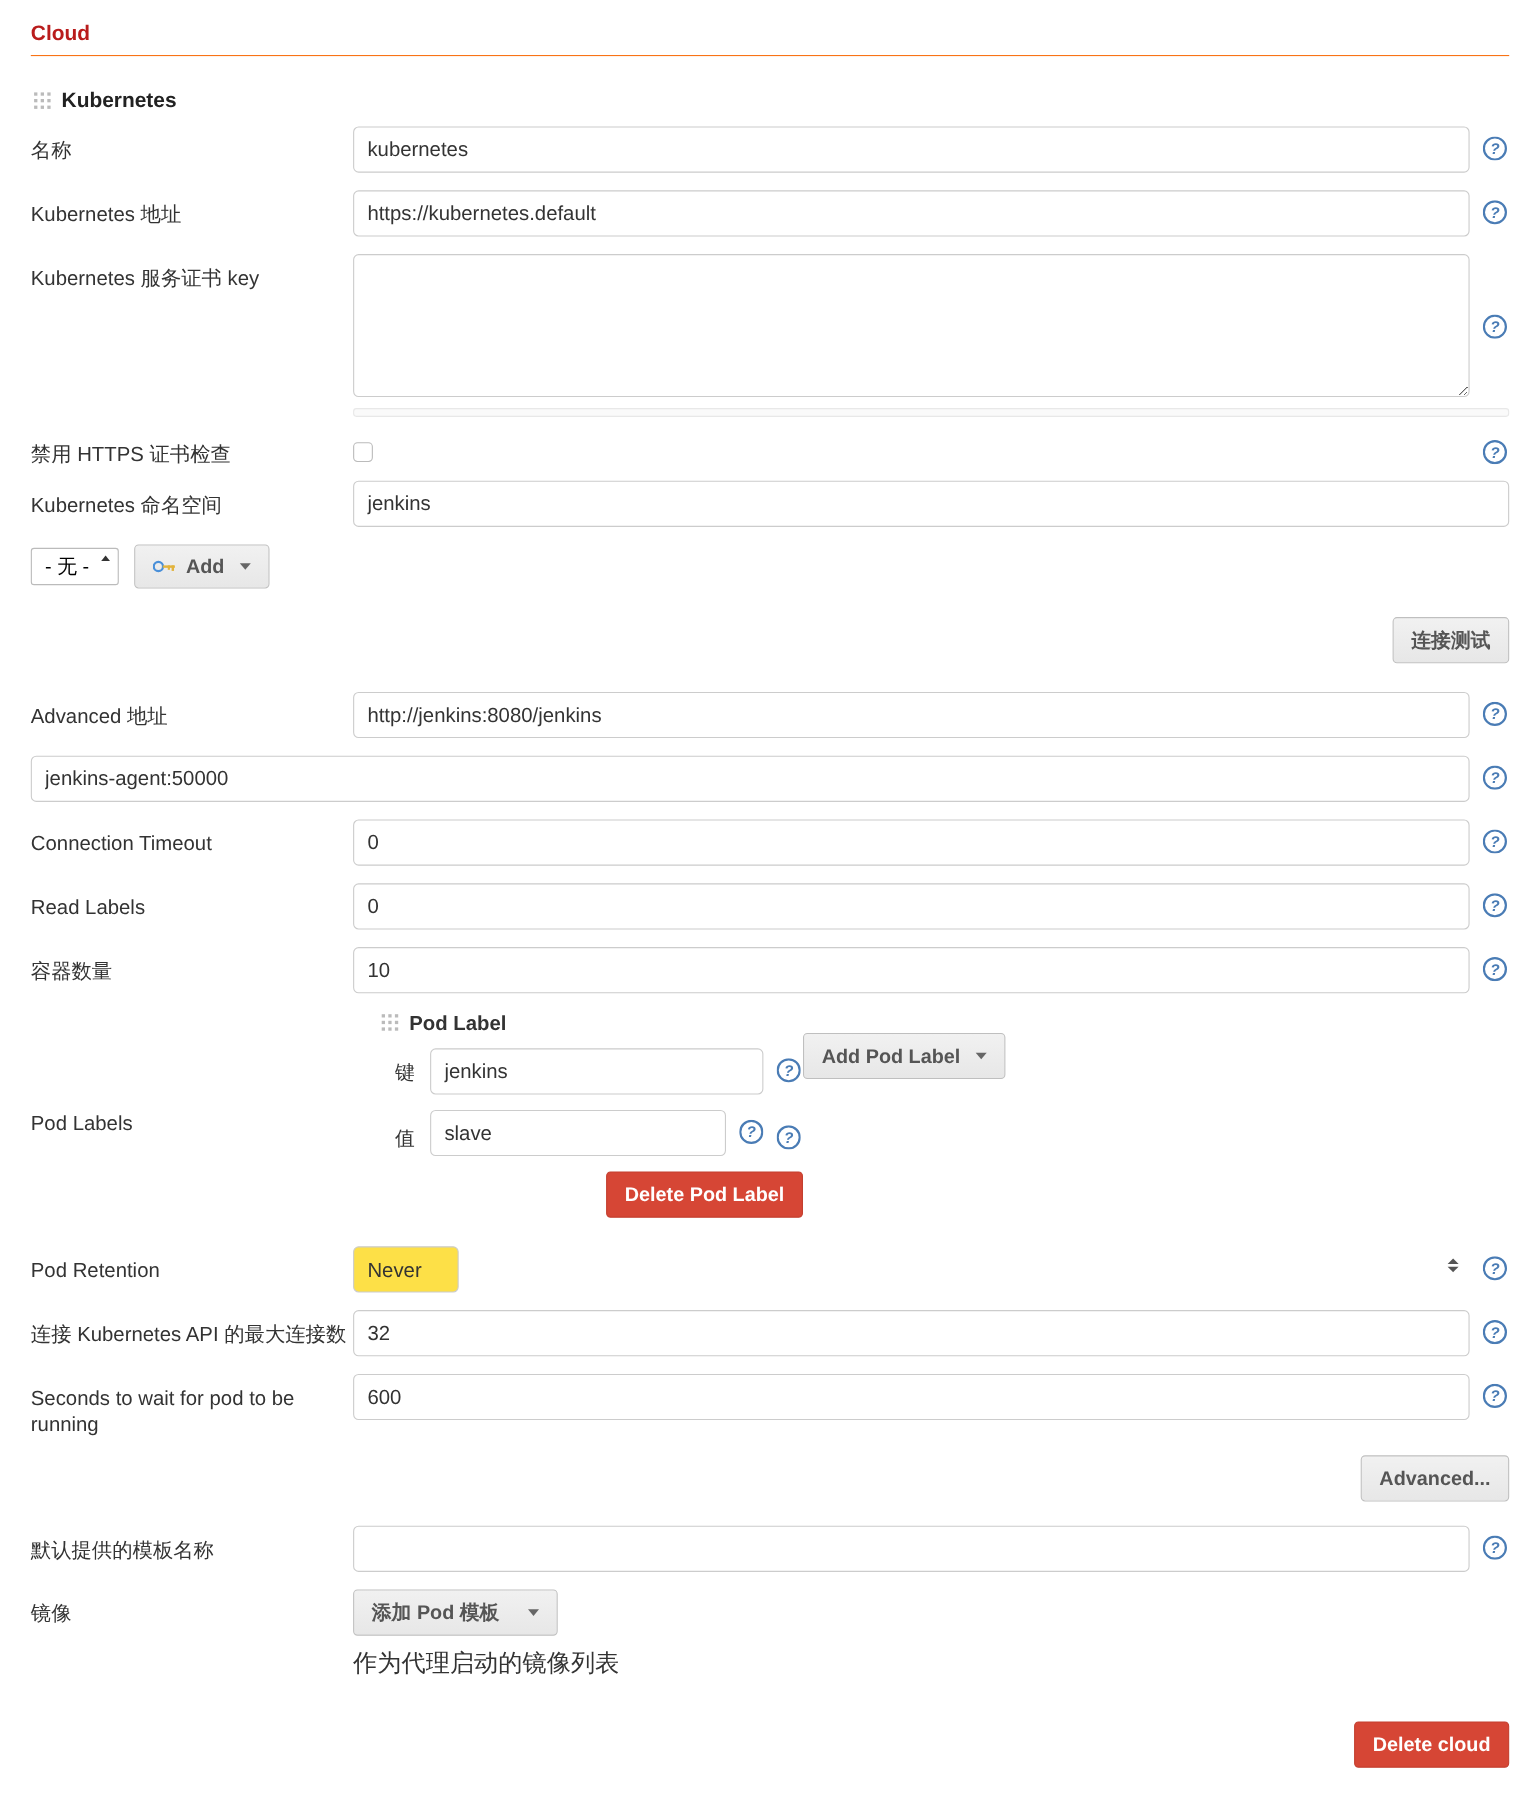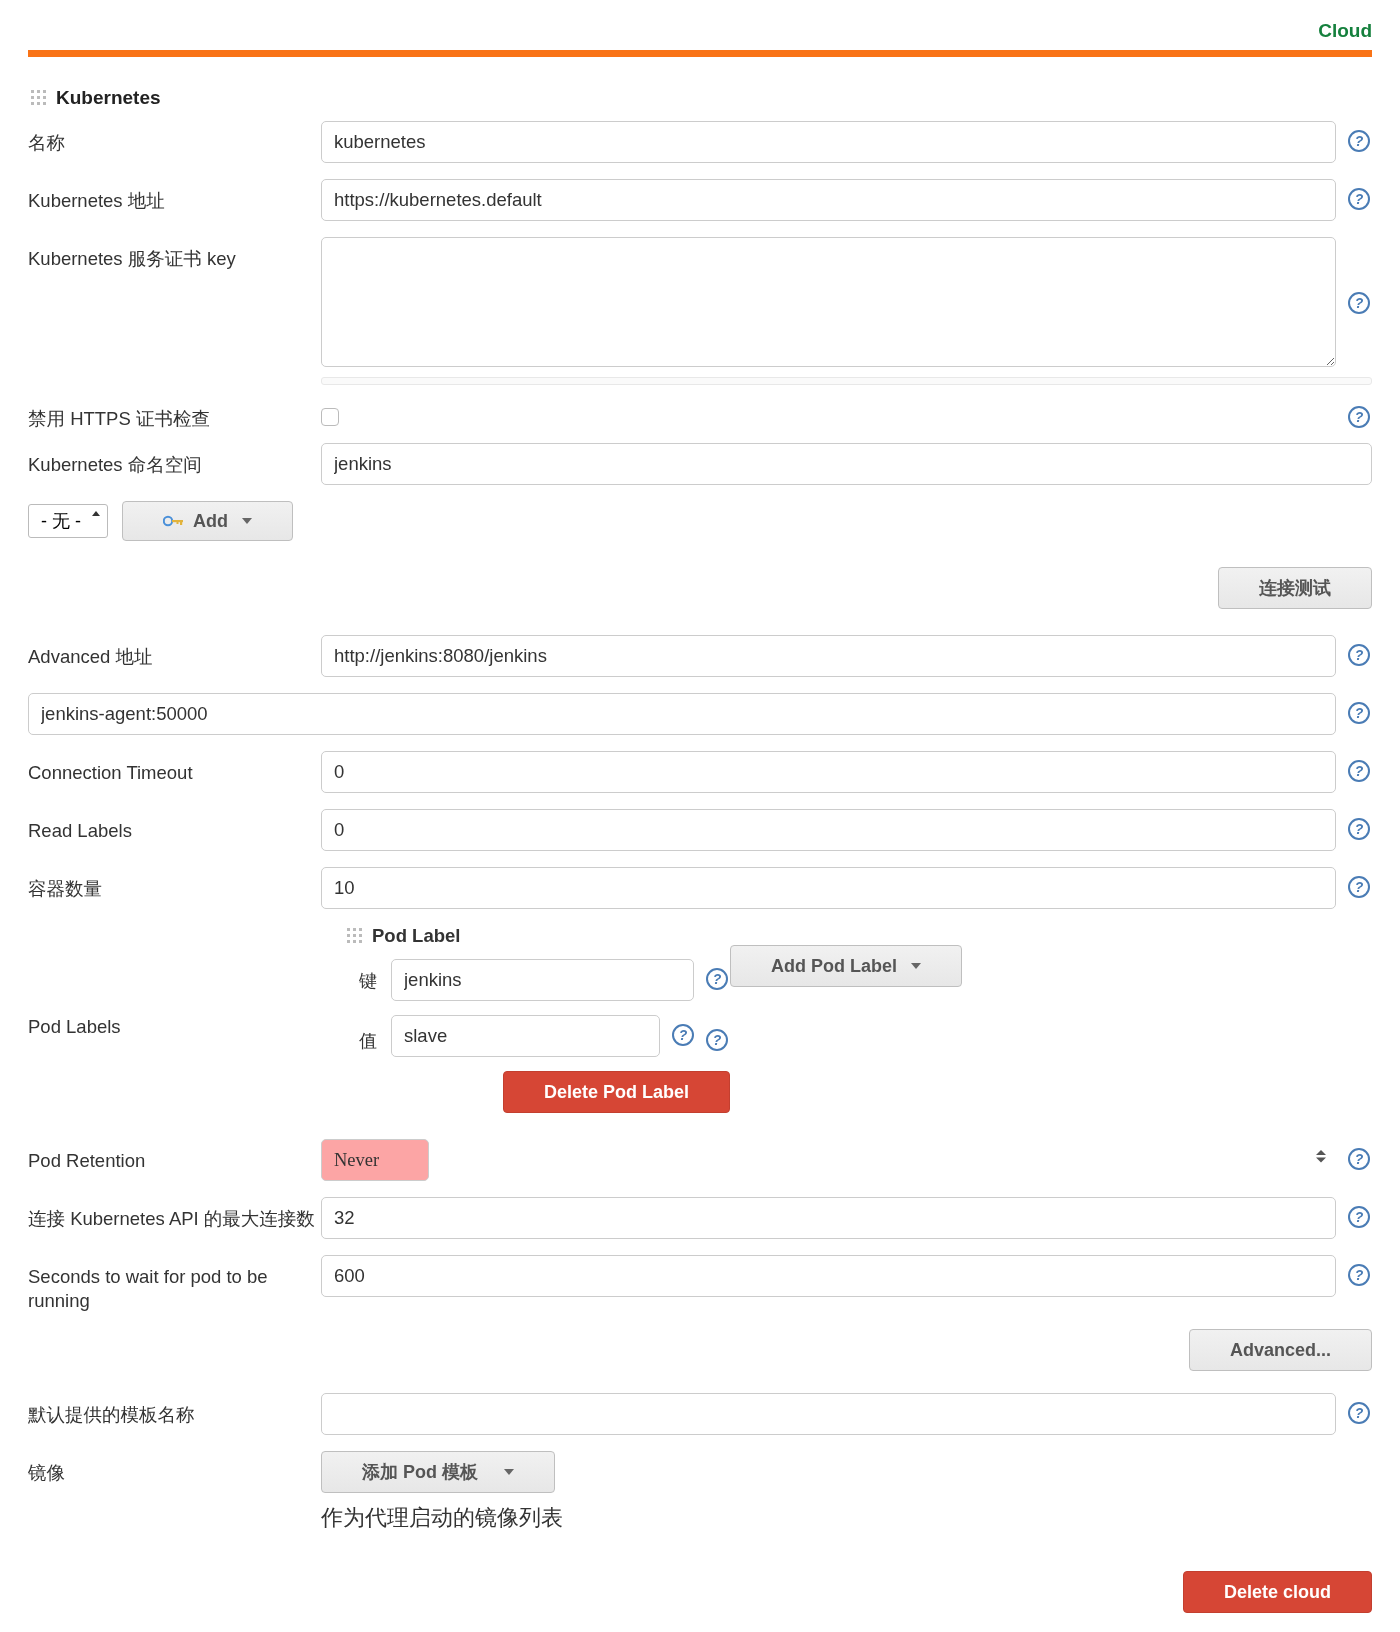--- a/index.html
+++ b/index.html
@@ -1,43 +1,43 @@
 <!DOCTYPE html>
 <html><head>
 <meta charset="utf-8">
 <style>
 * { box-sizing: border-box; margin: 0; padding: 0; }
 body { font-family: -apple-system, BlinkMacSystemFont, "Segoe UI", Helvetica, Arial, sans-serif; font-size: 18.5px; color: #333; background: #fff; padding: 20px 28px; }
-.section-title { font-weight: 700; font-size: 19px; color: #15803d; padding-bottom: 8px; border-bottom: 7px solid #f97316; margin-bottom: 30px; text-align: right; }
+.section-title { font-weight: 700; font-size: 19px; color: #b91c1c; padding-bottom: 8px; border-bottom: 1px solid #f97316; margin-bottom: 30px; }
 .grid-icon { display:inline-block; width:18px; height:18px; vertical-align:middle; margin-right:8px; position:relative; }
 .grid-icon svg { width:18px; height:18px; }
 .subheader { font-weight:700; font-size:19px; color:#222; margin-bottom:12px; display:flex; align-items:center; margin-left:2px;}
 .row { display:flex; align-items:flex-start; margin-bottom:16px; }
 .label { width:293px; flex-shrink:0; padding-top:10px; font-size:18.5px; color:#333; line-height:1.3; }
 .label.wide { width:325px; }
 .field { flex:1; display:flex; align-items:flex-start; }
 .input, .textarea, .select {
   flex:1; height:42px; padding:0 12px; border:1px solid #ccc; border-radius:5px;
   font-size:18.5px; color:#333; background:#fff; font-family:inherit;
 }
 .textarea { height:130px; padding:10px 12px; resize:both; line-height:1.4; }
-.select { appearance:none; background:#fca5a5; position:relative; padding-right:48px;font-family:Liberation Serif, serif; }
+.select { appearance:none; background:#fde047; position:relative; padding-right:32px; }
 .select-wrap { flex:1; position:relative; }
 .select-wrap::after { content:""; position:absolute; right:10px; top:50%; transform:translateY(-50%); width:0; height:0; border-left:5px solid transparent; border-right:5px solid transparent; border-top:5px solid #555; }
 .select-wrap::before { content:""; position:absolute; right:10px; top:calc(50% - 10px); width:0; height:0; border-left:5px solid transparent; border-right:5px solid transparent; border-bottom:5px solid #555; }
 .help-icon { width:24px; height:24px; margin-left:12px; margin-top:9px; flex-shrink:0; }
 .help-icon svg { width:22px; height:22px; }
 .checkbox { width:18px; height:18px; margin-top:11px; border-radius:4px; border:1.5px solid #bbb; background:#fff;}
 .spacer-bar { height:8px; background:#fafafa; border:1px solid #e8e8e8; border-radius:3px; margin: -6px 0 12px 293px; }
 .cred-row { display:flex; align-items:center; gap:14px;}
 .cred-select { height:34px; padding:0 26px 0 12px; border:1px solid #bbb; border-radius:3px; background:#fff; font-size:18px; appearance:none; position:relative;}
 .cred-select-wrap { position:relative; display:inline-block; }
 .cred-select-wrap::after { content:""; position:absolute; right:8px; top:7px; width:0; height:0; border-left:4px solid transparent; border-right:4px solid transparent; border-bottom:5px solid #333; }
 .cred-select-wrap::before { content:""; position:absolute; right:8px; bottom:7px; width:0; height:0; border-left:4px solid transparent; border-right:4px solid transparent; border-top:5px solid #333; }
-.btn { display:inline-flex; align-items:center; justify-content:center; height:42px; padding:0 40px; font-size:18px; font-weight:700; border:1px solid #bfbfbf; background:linear-gradient(#f1f1f1,#e7e7e7); border-radius:4px; cursor:pointer; color:#555; }
+.btn { display:inline-flex; align-items:center; justify-content:center; height:42px; padding:0 16px; font-size:18px; font-weight:700; border:1px solid #bfbfbf; background:linear-gradient(#f1f1f1,#e7e7e7); border-radius:4px; cursor:pointer; color:#555; }
 .btn.sm { height:40px; }
 .btn .caret { margin-left:14px; width:0; height:0; border-left:5px solid transparent; border-right:5px solid transparent; border-top:6px solid #666; }
 .btn-red { background:#d64635; border-color:#c33f2f; color:#fff; font-weight:700;}
 .right-align { display:flex; justify-content:flex-end; margin-top:4px; margin-bottom:10px; }
 .nested { margin-left:25px; }
 .podlabel-box { }
 .podlabel-header { font-weight:700; font-size:18.5px; margin-bottom:12px; display:flex; align-items:center;}
 .podlabel-row { display:flex; align-items:flex-start; margin-bottom:14px; }
 .podlabel-row .plabel { width:45px; text-align:right; padding-right:14px; padding-top:10px; font-size:18px;}
 .podlabel-row .field { flex:1; }

